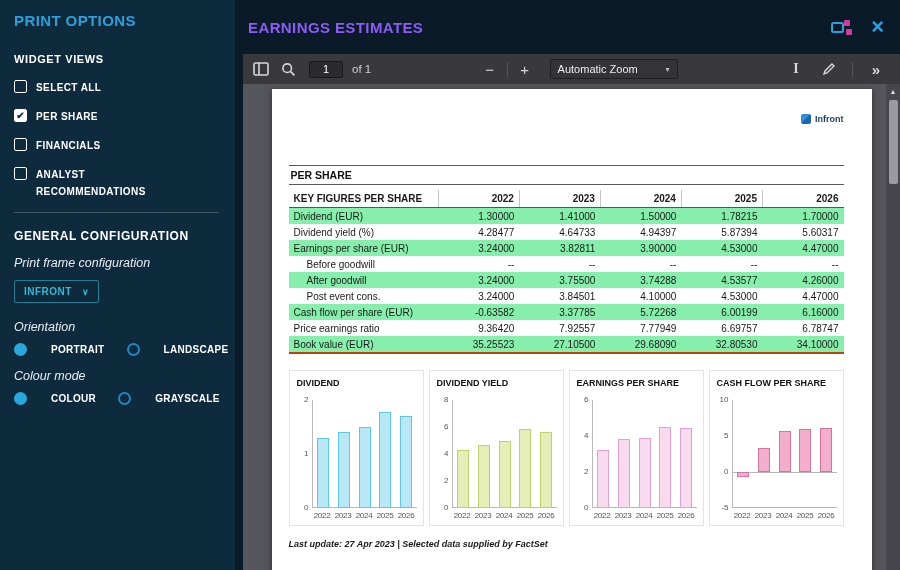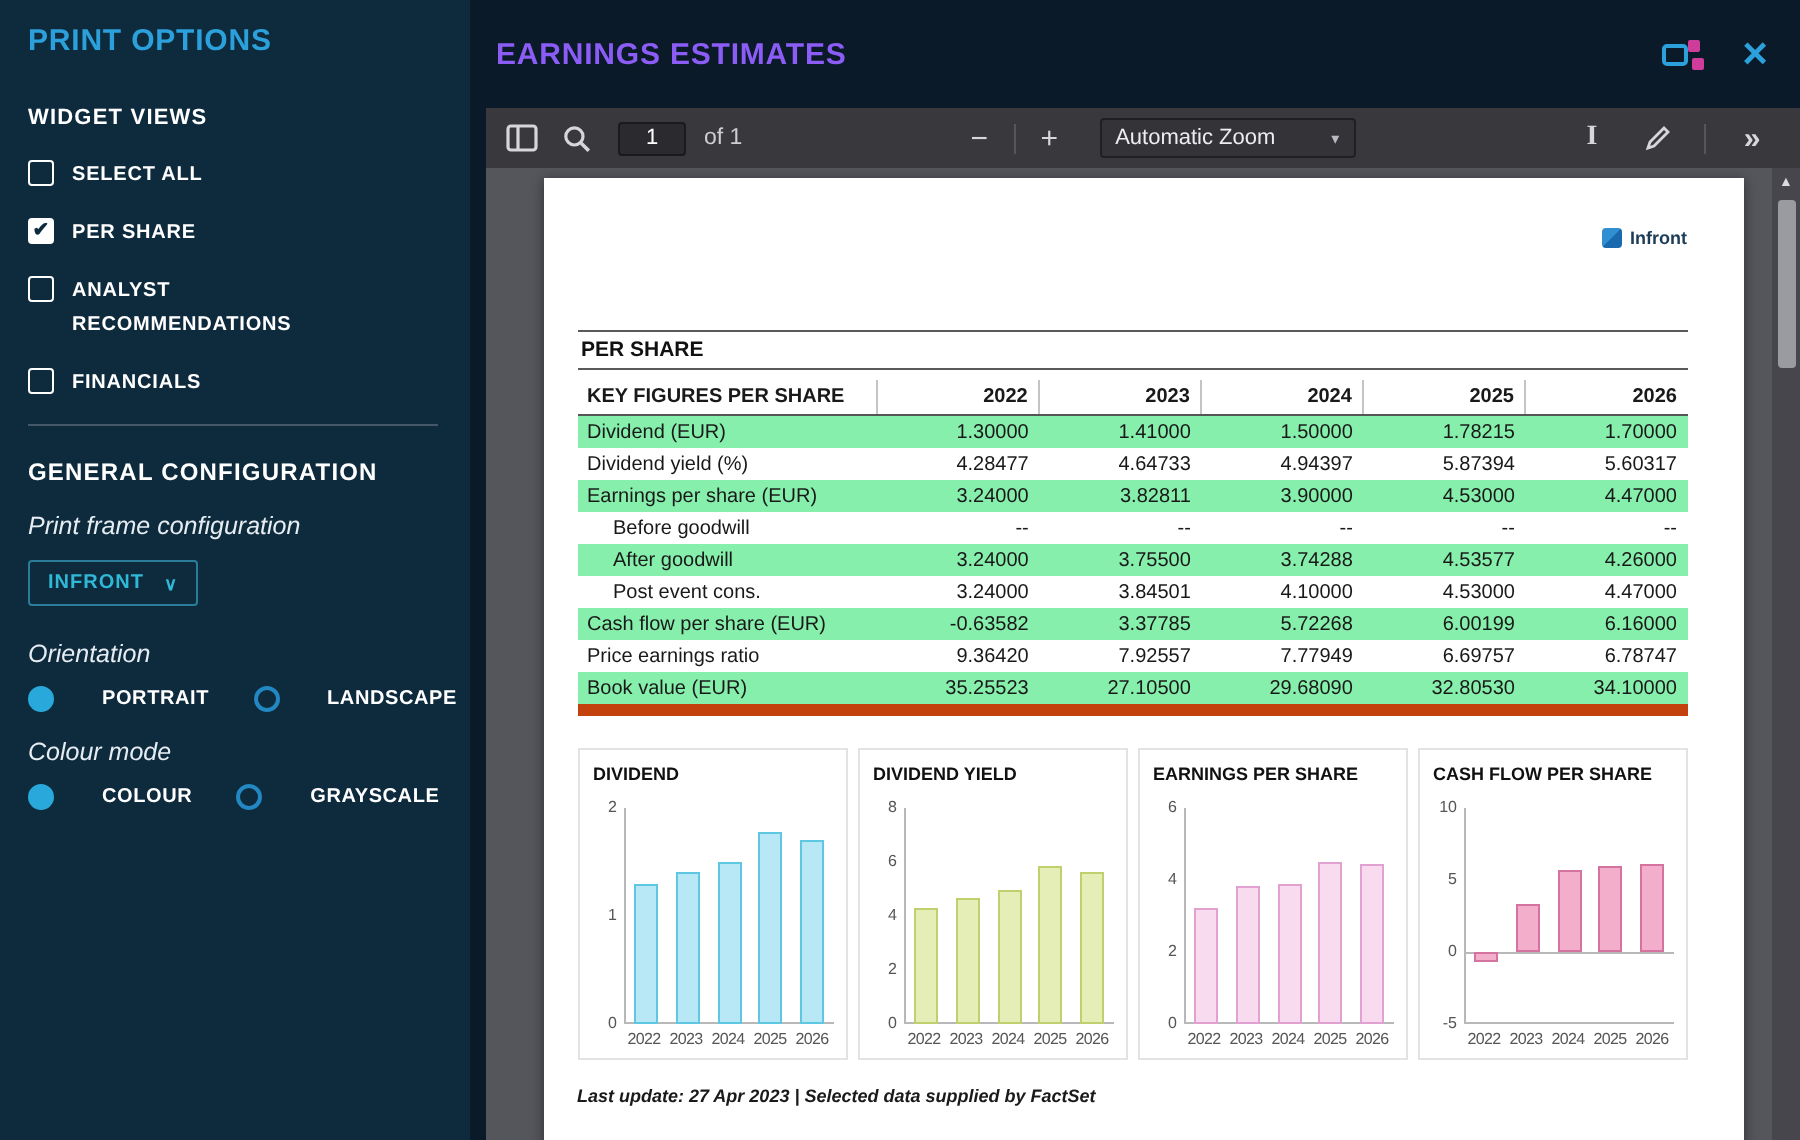--- a/index.html
+++ b/index.html
@@ -98,21 +98,21 @@
     border-top:1px solid #5a5a5a; border-bottom:1px solid #5a5a5a; padding:3px 2px;
   }
   .kf-table { width:100%; border-collapse:collapse; font-size:10px; color:#191919; margin-top:5px; }
   .kf-table th { font-weight:700; padding:3px 5px; border-bottom:1px solid #555; text-align:right; }
   .kf-table th.lbl { text-align:left; width:27%; }
   .kf-table th.yr { border-left:1px solid #c4c4c4; }
   .kf-table td { padding:2.5px 5px; text-align:right; }
   .kf-table td.lbl { text-align:left; }
   .kf-table td.ind { padding-left:18px; }
   .kf-table tr.shade { background:#86efac; }
-  .kf-table tbody tr:last-child td { border-bottom:6px solid #c2410c; }
+  .kf-table tbody tr:last-child td { border-bottom:2px solid #c2410c; }
 
   .charts { display:flex; gap:5px; margin-top:16px; }
   .chart-card { flex:1; border:1px solid #e3e3e3; background:#fff; padding:7px 6px 5px; }
   .c-title { font-size:9px; font-weight:700; color:#111; margin:0 0 12px 1px; }
   .c-body { display:flex; }
   .c-yaxis { width:16px; min-width:16px; position:relative; }
   .c-tick { position:absolute; right:3px; font-size:8px; color:#555; line-height:1; }
   .c-plot { flex:1; position:relative; border-left:1px solid #b8b8b8; border-bottom:1px solid #b8b8b8; }
   .c-bar { position:absolute; width:12px; border:1px solid; }
   .c-zero { position:absolute; left:0; right:0; height:1px; background:#b8b8b8; }
@@ -141,25 +141,25 @@
         <label class="check-row">
           <span class="cb"></span>
           <span class="cb-label">SELECT ALL</span>
         </label>
         <label class="check-row">
           <span class="cb checked">✔</span>
           <span class="cb-label">PER SHARE</span>
         </label>
         <label class="check-row">
           <span class="cb"></span>
-          <span class="cb-label">ANALYST RECOMMENDATIONS</span>
+          <span class="cb-label">FINANCIALS</span>
         </label>
         <label class="check-row">
           <span class="cb"></span>
-          <span class="cb-label">FINANCIALS</span>
+          <span class="cb-label">ANALYST RECOMMENDATIONS</span>
         </label>
       </div>
     <div class="divider"></div>
     <div class="sb-heading gc">GENERAL CONFIGURATION</div>
     <div class="cfg-label">Print frame configuration</div>
     <button class="frame-select">
       <span>INFRONT</span>
       <span class="chev">∨</span>
     </button>
     <div class="cfg-label">Orientation</div>

